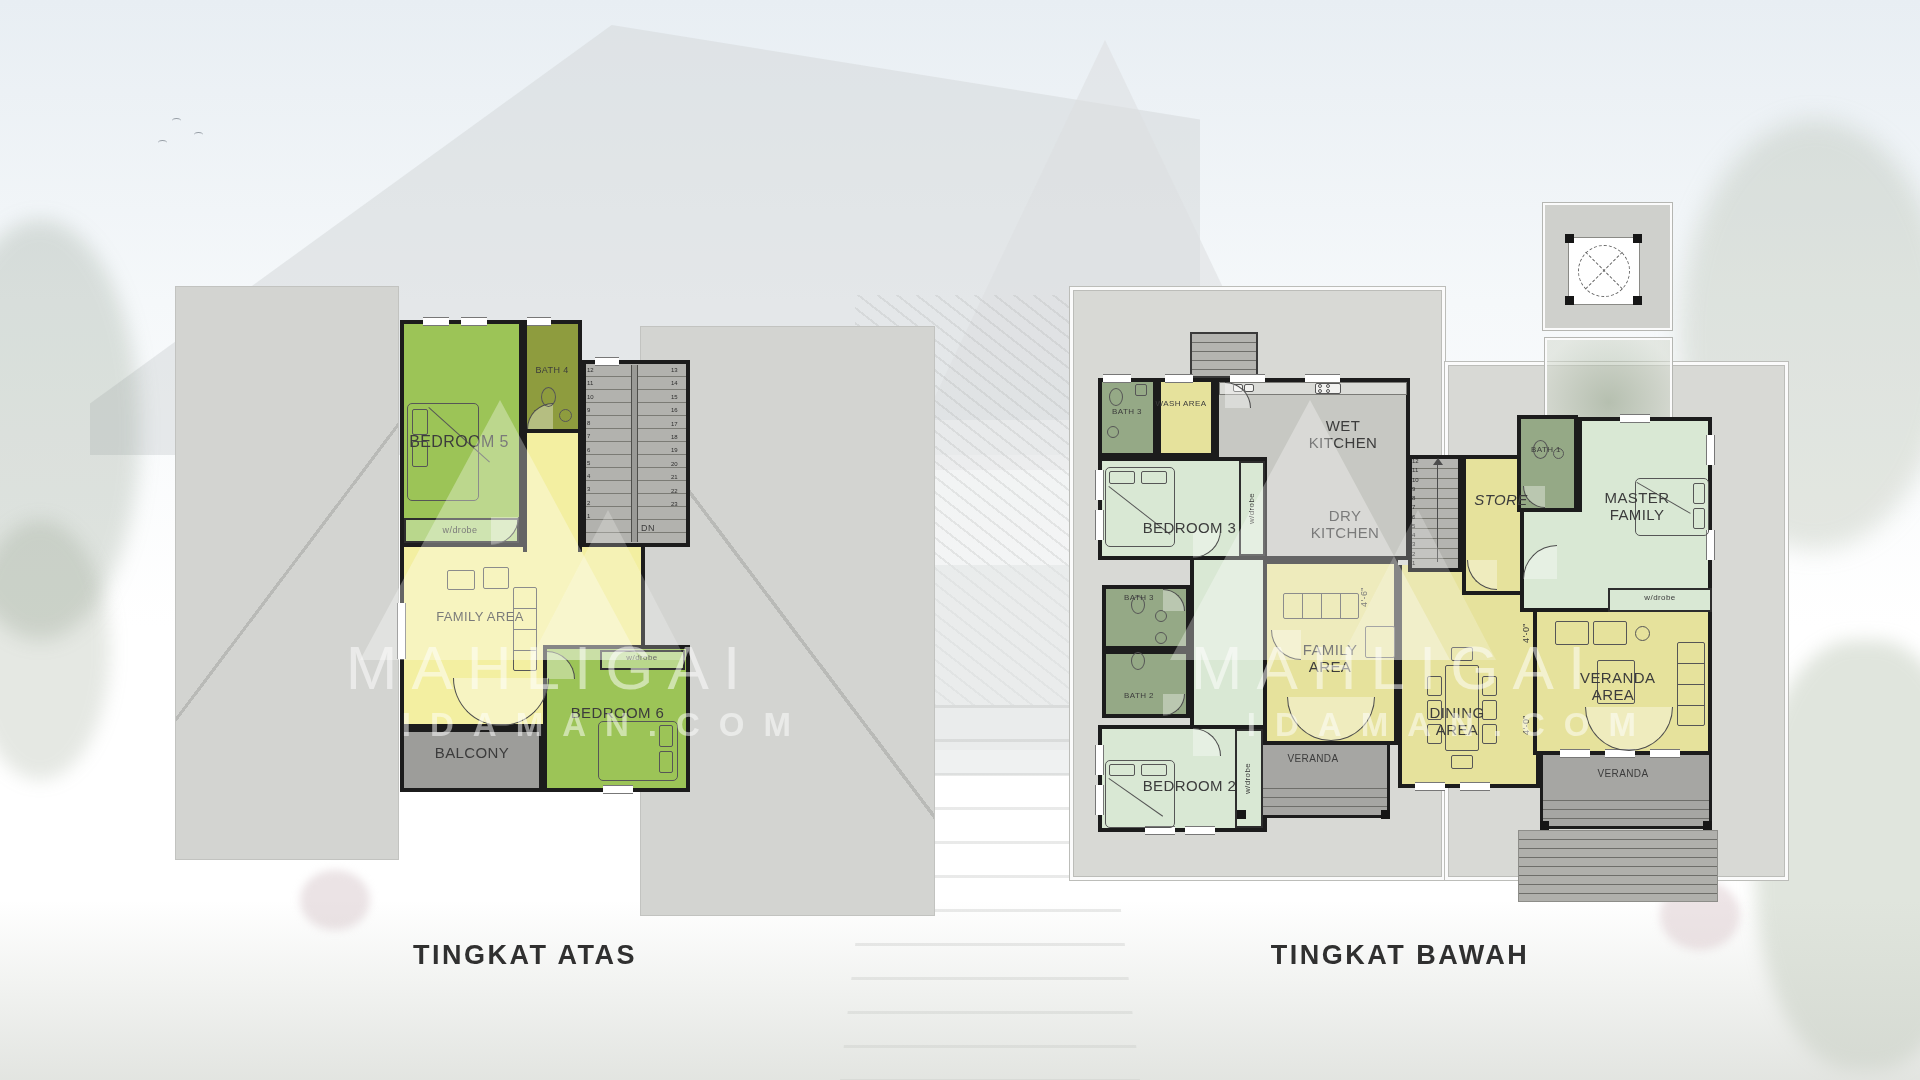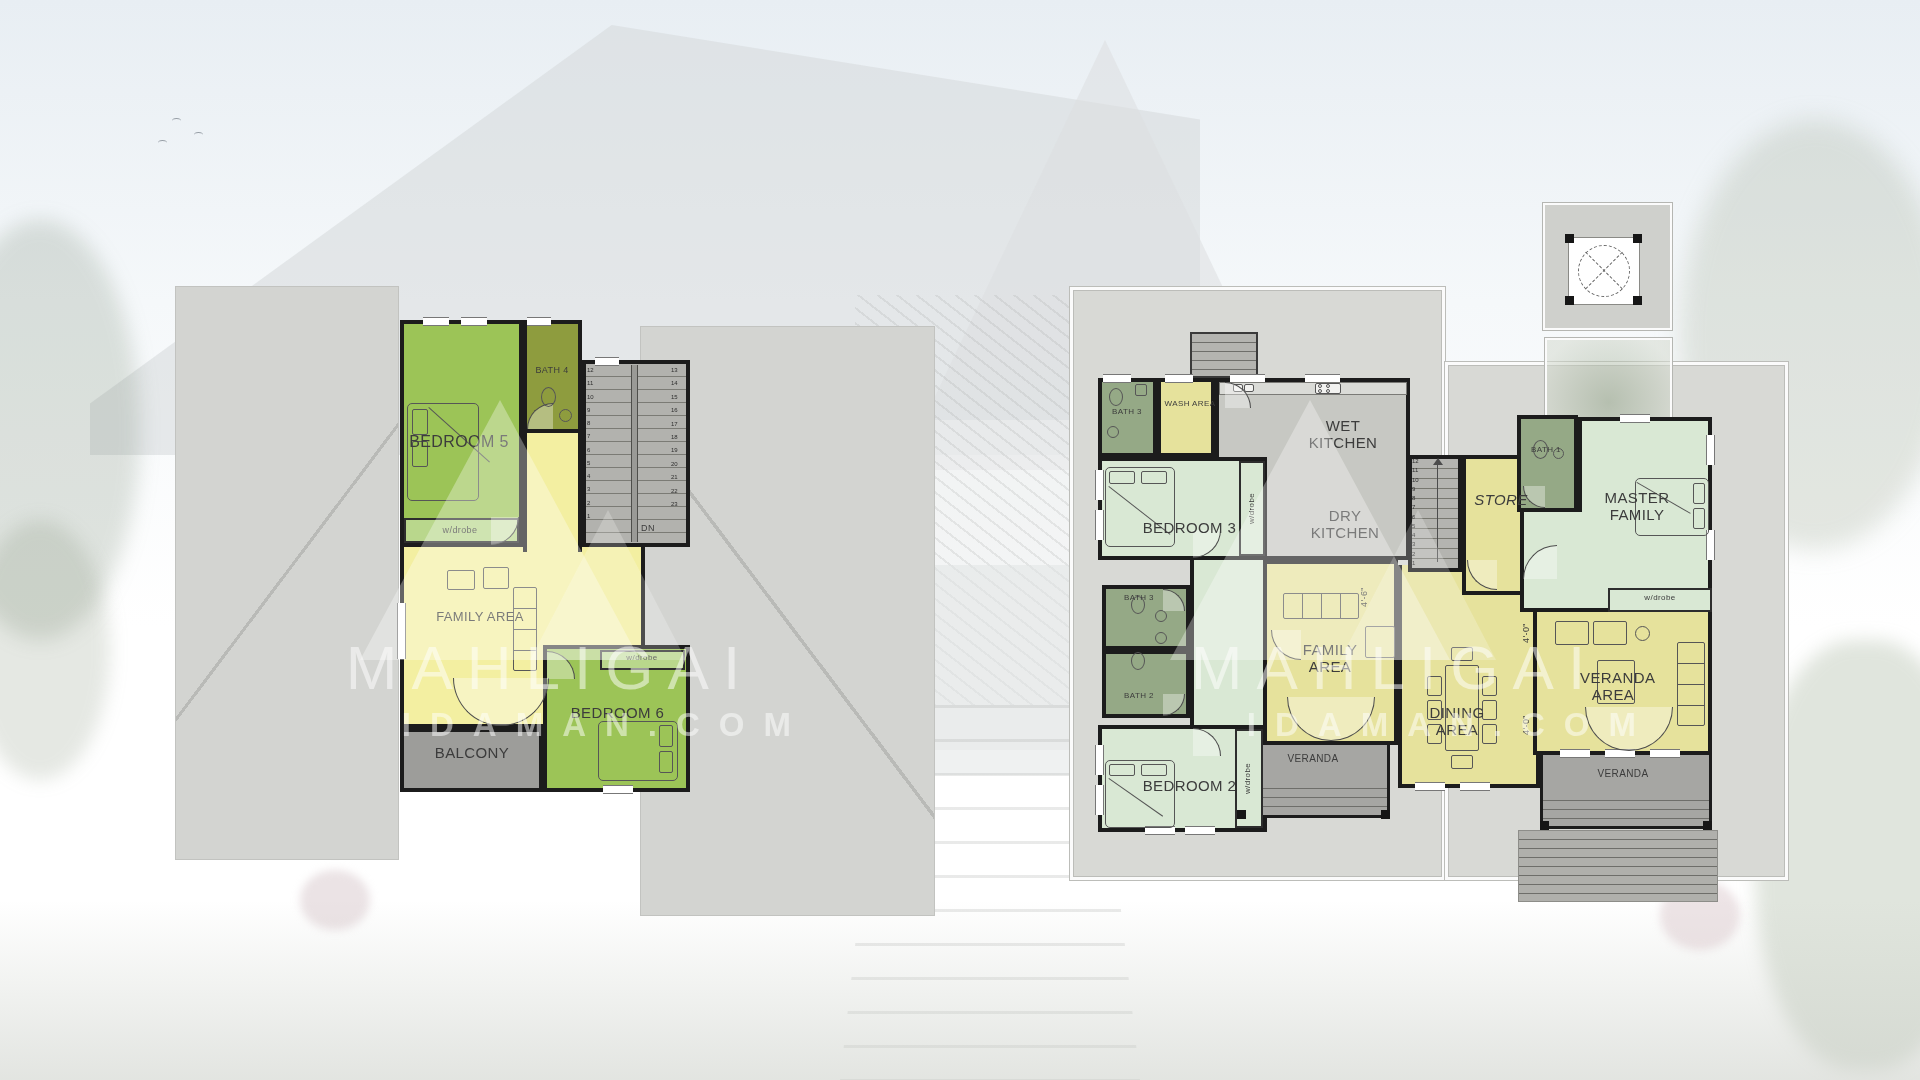--- a/index.html
+++ b/index.html
@@ -308,21 +308,21 @@
         <span>1</span>
       </div>
     <div class="abs" style="left:372px;top:264px;width:1px;height:98px;background:#4c4c4c;z-index:16;"></div>
     <div class="abs" style="left:368px;top:258px;width:0;height:0;border-left:5px solid transparent;border-right:5px solid transparent;border-bottom:7px solid #4c4c4c;z-index:16;"></div>
 
     <div class="lbl fs9 rot" style="left:282px;top:392px;width:34px;">4'-6"</div>
     <div class="lbl fs9 rot" style="left:444px;top:428px;width:34px;">4'-0"</div>
     <div class="lbl fs9 rot" style="left:444px;top:520px;width:34px;">4'-0"</div>
 
     <div class="lbl fs8" style="left:33px;top:208px;width:58px;">BATH 3</div>
-    <div class="lbl fs8" style="left:98px;top:200px;width:54px;">WASH AREA</div>
+    <div class="lbl fs8" style="left:89px;top:200px;width:54px;">WASH AREA</div>
     <div class="lbl fs11" style="left:238px;top:218px;width:80px;">WET KITCHEN</div>
     <div class="lbl fs11" style="left:240px;top:308px;width:80px;">DRY KITCHEN</div>
     <div class="lbl fs11" style="left:62px;top:320px;width:125px;">BEDROOM 3</div>
     <div class="lbl fs8 rot" style="left:162px;top:304px;width:50px;">w/drobe</div>
     <div class="lbl fs11" style="left:400px;top:292px;width:72px;font-style:italic;">STORE</div>
     <div class="lbl fs8" style="left:452px;top:246px;width:58px;">BATH 1</div>
     <div class="lbl fs11" style="left:512px;top:290px;width:120px;">MASTER FAMILY</div>
     <div class="lbl fs8" style="left:558px;top:394px;width:74px;">w/drobe</div>
     <div class="lbl fs8" style="left:42px;top:394px;width:64px;">BATH 3</div>
     <div class="lbl fs8" style="left:42px;top:492px;width:64px;">BATH 2</div>
@@ -341,13 +341,15 @@
   </svg>
   <svg width="340" height="280" style="position:absolute;left:1160px;top:390px;z-index:39;pointer-events:none;">
     <polygon points="10,270 150,10 290,270" fill="rgba(255,255,255,0.32)"></polygon>
     <polygon points="180,270 258,120 336,270" fill="rgba(255,255,255,0.22)"></polygon>
   </svg>
   <div class="wm-text" style="left:280px;top:632px;width:540px;">MAHLIGAI</div>
   <div class="wm-text2" style="left:290px;top:706px;width:520px;">IDAMAN.COM</div>
   <div class="wm-text" style="left:1125px;top:632px;width:540px;">MAHLIGAI</div>
   <div class="wm-text2" style="left:1135px;top:706px;width:520px;">IDAMAN.COM</div>
 
+  <div class="title" style="left:370px;top:940px;width:310px;">TINGKAT ATAS</div>
+  <div class="title" style="left:1185px;top:940px;width:430px;">TINGKAT BAWAH</div>
 </div>
 
 </body></html>

